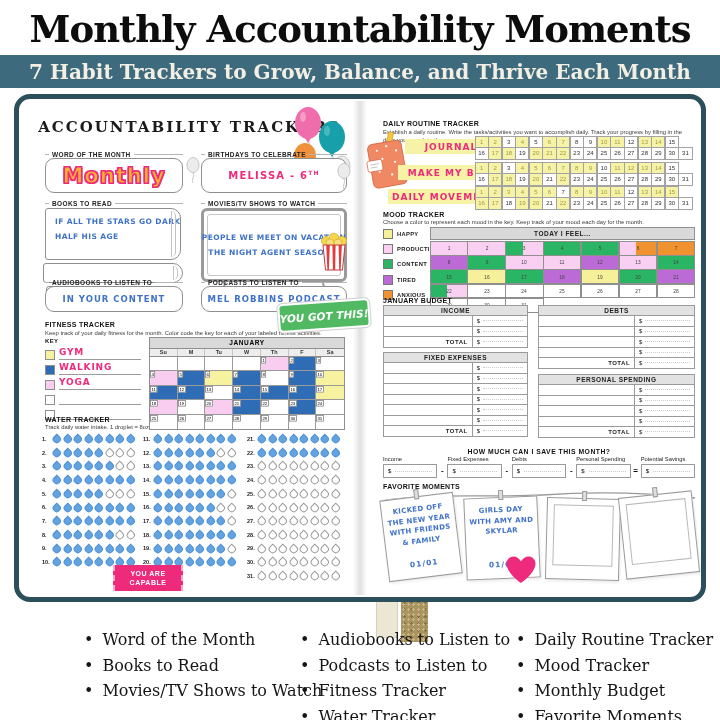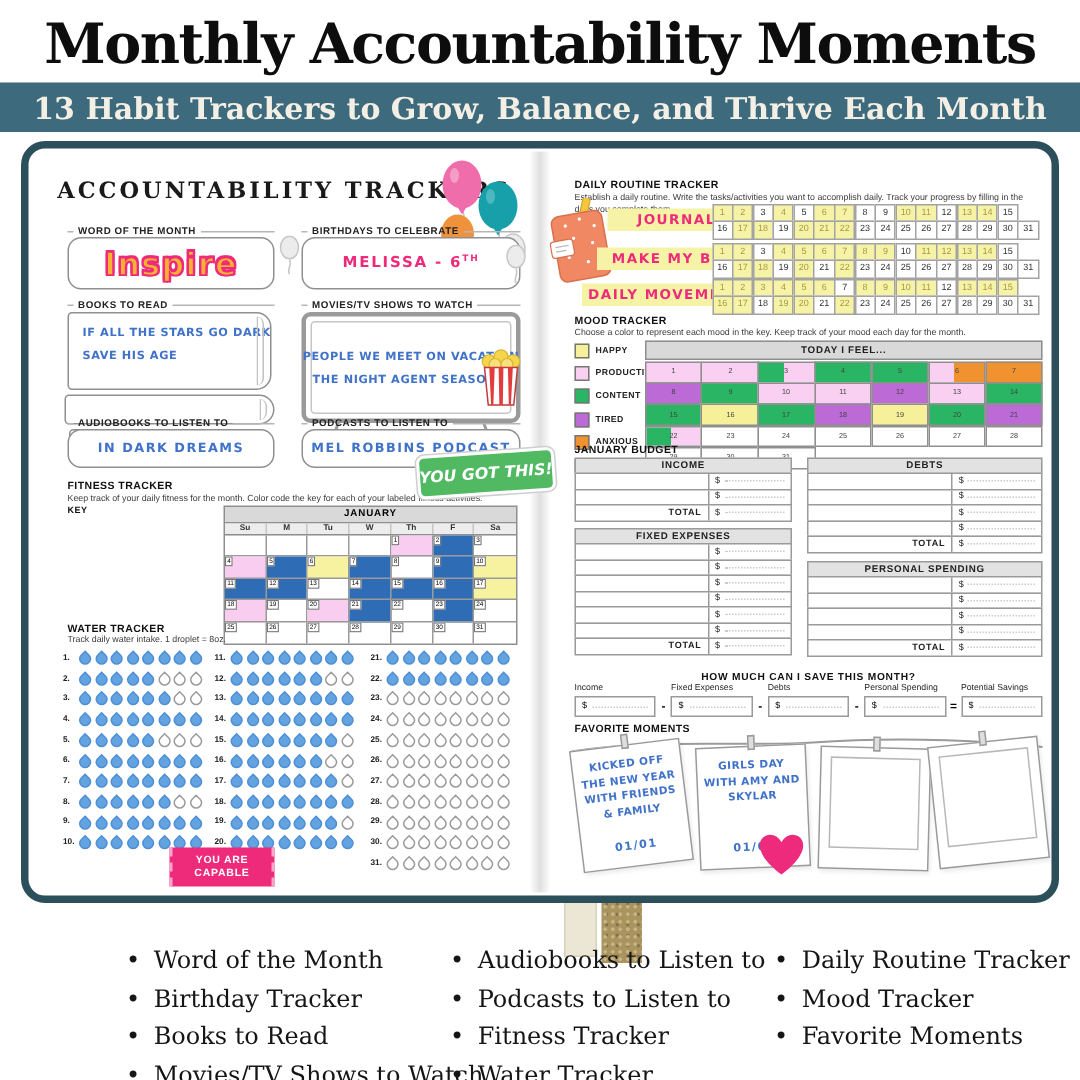--- a/index.html
+++ b/index.html
@@ -166,21 +166,21 @@
   .f2{left:105px;top:398px;transform:rotate(-2.5deg);}
   .f3{left:186px;top:399px;transform:rotate(1.5deg);}
   .f4{left:262px;top:395px;transform:rotate(-6deg);}
   .heart{position:absolute;left:146px;top:457px;z-index:3;}
 </style>
 </head>
 <body>
 
 <div class="main-title">Monthly Accountability Moments</div>
 <div class="banner">
-  <span>13 Habit Trackers to Grow, Balance, and Thrive Each Month</span>
+  <span>7 Habit Trackers to Grow, Balance, and Thrive Each Month</span>
 </div>
 
 <div class="ribbon cream"></div>
 <div class="ribbon gold"></div>
 
 <div class="planner">
   <div class="spine"></div>
 
   <div class="page pl">
     <div class="lp-title">ACCOUNTABILITY TRACKERS</div>
@@ -197,21 +197,21 @@
       <ellipse cx="23" cy="53" rx="11" ry="13" fill="#f0913c"></ellipse>
       <path d="M20,65 l6,0 -3,4 z" fill="#f0913c"></path>
       <ellipse cx="21" cy="14" rx="3" ry="5" fill="#f59cc7"></ellipse>
       <ellipse cx="45" cy="28" rx="3" ry="5" fill="#4bb8bf"></ellipse>
     </svg>
 
     <div class="sec-label" style="left:26px;top:52px;width:138px;">
       <span>WORD OF THE MONTH</span>
     </div>
     <div class="rbox" style="left:26px;top:59px;width:138px;height:35px;">
-      <span class="inspire">Inspire</span>
+      <span class="inspire">Monthly</span>
     </div>
 
     <div class="sec-label" style="left:182px;top:52px;width:146px;">
       <span>BIRTHDAYS TO CELEBRATE</span>
     </div>
     <div class="rbox" style="left:182px;top:59px;width:146px;height:35px;">
       <span class="pink-hand"><span>MELISSA - 6</span><sup>TH</sup></span>
     </div>
     <svg class="mini-balloon" style="left:167px;top:58px;" width="14" height="26" viewBox="0 0 14 26">
       <ellipse cx="7" cy="8" rx="6" ry="7.5" fill="#ececec" stroke="#c6c6c6"></ellipse>
@@ -221,21 +221,21 @@
       <ellipse cx="7" cy="8" rx="6" ry="7.5" fill="#ececec" stroke="#c6c6c6"></ellipse>
         <path d="M7,16 C9,20 5,22 7,26" stroke="#c6c6c6" fill="none"></path>
     </svg>
 
     <div class="sec-label" style="left:26px;top:101px;width:138px;">
       <span>BOOKS TO READ</span>
     </div>
     <div class="bookstack">
       <div class="book b1">
         <span class="blue-hand">IF ALL THE STARS GO DARK</span>
-        <span class="blue-hand">SAVE HIS AGE</span>
+        <span class="blue-hand">HALF HIS AGE</span>
       </div>
       <div class="book b2"></div>
       <div class="book b3"></div>
     </div>
 
     <div class="sec-label" style="left:182px;top:101px;width:146px;">
       <span>MOVIES/TV SHOWS TO WATCH</span>
     </div>
     <div class="tv">
       <div class="tv-screen">
@@ -254,35 +254,57 @@
       <path d="M3,14 L25,14 L22.5,39 L5.5,39 Z" fill="#fff" stroke="#c23b3b" stroke-width="1"></path>
       <path d="M6.2,14 L9.8,14 L8.9,39 L7.4,39 Z" fill="#e23c3c"></path>
       <path d="M12.4,14 L15.6,14 L15.2,39 L12.9,39 Z" fill="#e23c3c"></path>
       <path d="M18.6,14 L21.9,14 L20.6,39 L19.2,39 Z" fill="#e23c3c"></path>
     </svg>
 
     <div class="sec-label" style="left:26px;top:180px;width:138px;">
       <span>AUDIOBOOKS TO LISTEN TO</span>
     </div>
     <div class="rbox" style="left:26px;top:187px;width:138px;height:26px;">
-      <span class="blue-hand" style="font-size:8.5px;letter-spacing:1px;">IN DARK DREAMS</span>
+      <span class="blue-hand" style="font-size:8.5px;letter-spacing:1px;">IN YOUR CONTENT</span>
     </div>
 
     <div class="sec-label" style="left:182px;top:180px;width:146px;">
       <span>PODCASTS TO LISTEN TO</span>
     </div>
     <div class="rbox" style="left:182px;top:187px;width:146px;height:26px;">
       <span class="blue-hand" style="font-size:8.5px;letter-spacing:1px;">MEL ROBBINS PODCAST</span>
     </div>
 
     <div class="sticker">YOU GOT THIS!</div>
 
     <div class="h-sec" style="left:26px;top:222px;">FITNESS TRACKER</div>
     <div class="t-desc" style="left:26px;top:231px;width:300px;">Keep track of your daily fitness for the month. Color code the key for each of your labeled fitness activities.</div>
     <div class="h-sec" style="left:26px;top:239px;font-size:6px;">KEY</div>
+    <div class="key">
+        <div class="key-row">
+          <div class="kswatch" style="background: rgb(247, 242, 160);"></div>
+          <div class="klabel">GYM</div>
+        </div>
+        <div class="key-row">
+          <div class="kswatch" style="background: rgb(46, 108, 181);"></div>
+          <div class="klabel">WALKING</div>
+        </div>
+        <div class="key-row">
+          <div class="kswatch" style="background: rgb(248, 205, 240);"></div>
+          <div class="klabel">YOGA</div>
+        </div>
+        <div class="key-row">
+          <div class="kswatch"></div>
+          <div class="klabel"></div>
+        </div>
+        <div class="key-row">
+          <div class="kswatch"></div>
+          <div class="klabel"></div>
+        </div>
+      </div>
 
     <div class="cal">
       <div class="cal-month">JANUARY</div>
       <div class="cal-days">
           <div class="cal-dn">Su</div>
           <div class="cal-dn">M</div>
           <div class="cal-dn">Tu</div>
           <div class="cal-dn">W</div>
           <div class="cal-dn">Th</div>
           <div class="cal-dn">F</div>
@@ -1141,28 +1163,28 @@
 
     <svg class="heart" width="30" height="28" viewBox="0 0 30 28">
       <path d="M15 27 C4 19 0.5 12 0.5 7.5 C0.5 3.2 4 0.5 7.5 0.5 C10.6 0.5 13.5 2.5 15 5.5 C16.5 2.5 19.4 0.5 22.5 0.5 C26 0.5 29.5 3.2 29.5 7.5 C29.5 12 26 19 15 27 Z" fill="#ed2a7b"></path>
     </svg>
   </div>
 </div>
 
 <div class="features">
   <ul>
       <li>Word of the Month</li>
-      <li>Birthday Tracker</li>
       <li>Books to Read</li>
       <li>Movies/TV Shows to Watch</li>
     </ul>
   <ul>
       <li>Audiobooks to Listen to</li>
       <li>Podcasts to Listen to</li>
       <li>Fitness Tracker</li>
       <li>Water Tracker</li>
     </ul>
   <ul>
       <li>Daily Routine Tracker</li>
       <li>Mood  Tracker</li>
+      <li>Monthly Budget</li>
       <li>Favorite Moments</li>
     </ul>
 </div>
 
 </body></html>

